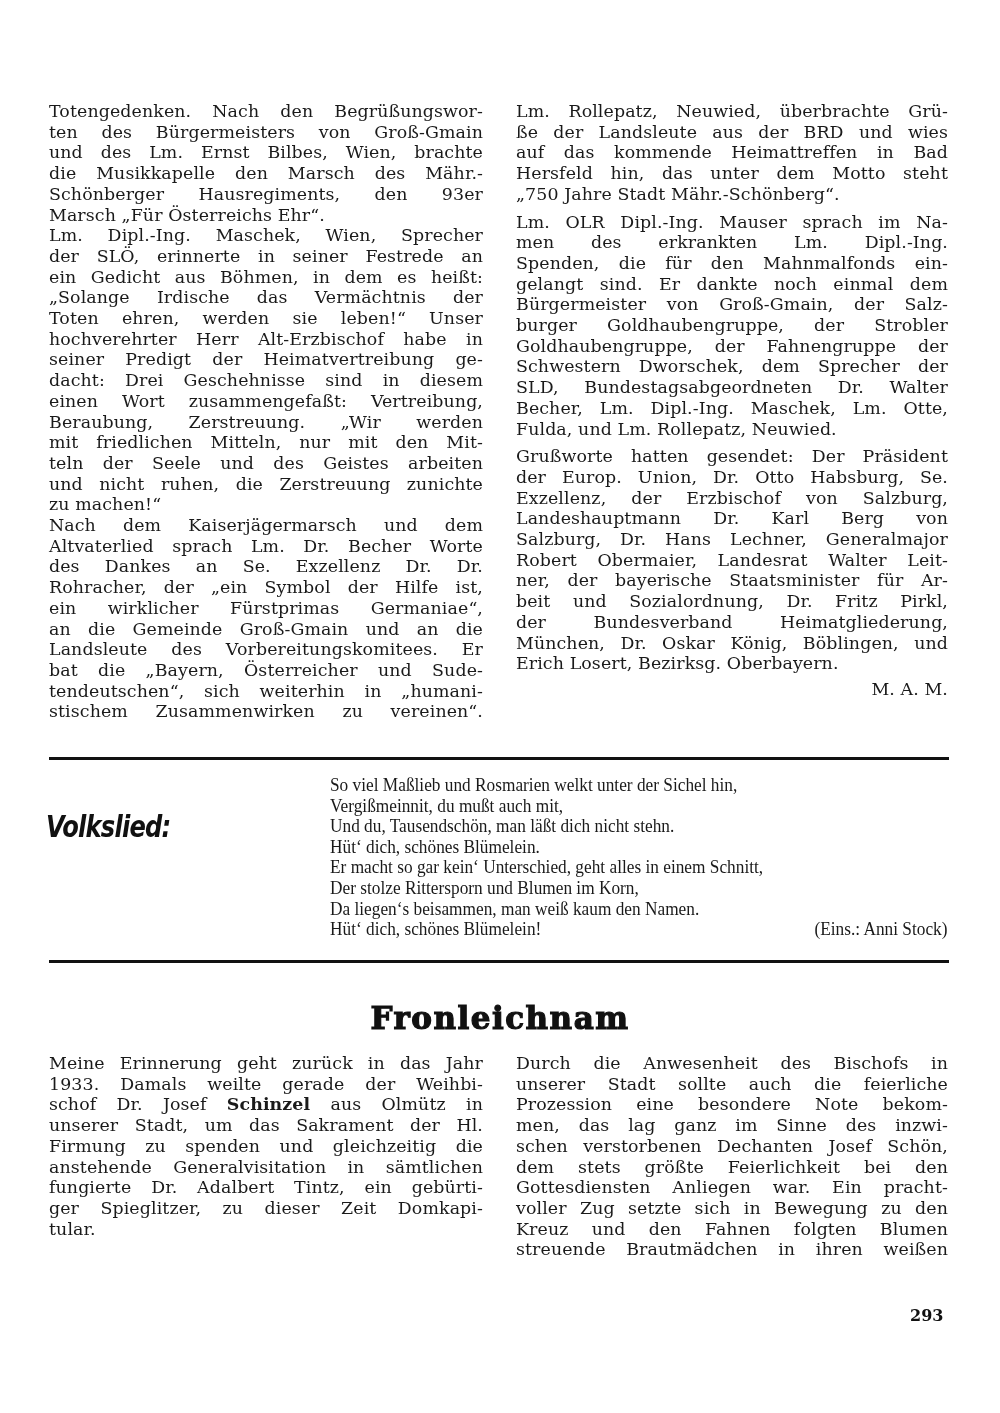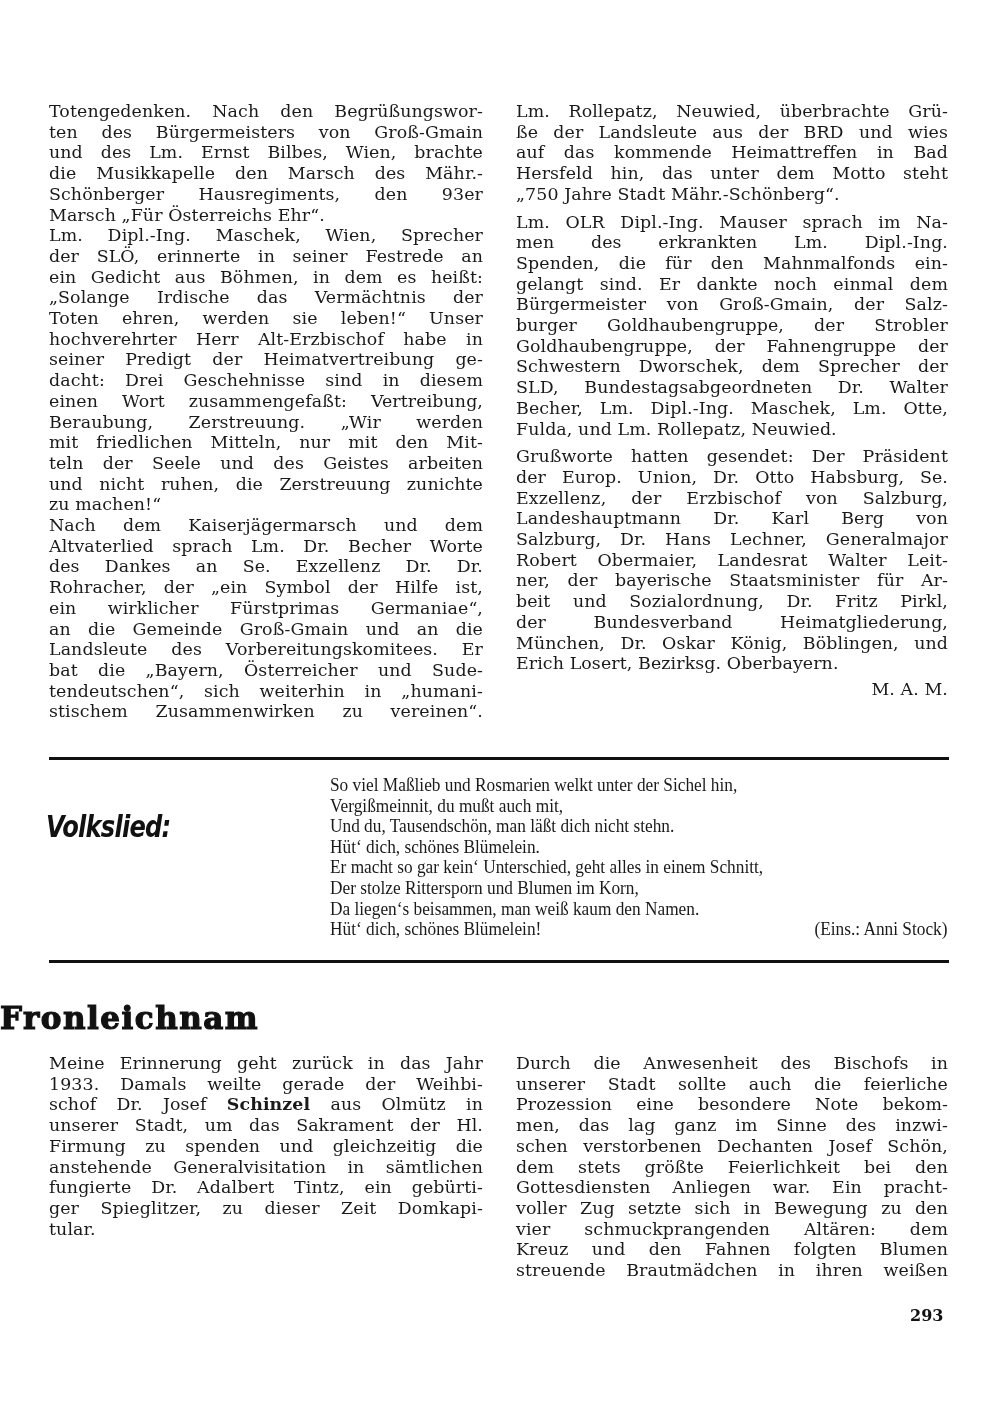--- a/index.html
+++ b/index.html
@@ -31,21 +31,21 @@
     color: #111;
   }
   #poem {
     position: absolute; left: 330px; top: 775px; width: 618px;
     font-family: "Liberation Serif", serif; font-size: 18.6px; line-height: 20.6px;
     transform: scaleX(0.93); transform-origin: left top;
   }
   #poem .pl { display: block; white-space: nowrap; }
   #poem .lastrow { display: flex; justify-content: space-between; width: 664px; }
   #fron-title {
-    position: absolute; left: 0; width: 1000px; top: 1000px; 
+    position: absolute; left: 0; width: 1000px; top: 1000px; text-align: center;
     font-family: "DejaVu Serif", serif; font-weight: 900; font-size: 31px; letter-spacing: 1.5px;
     color: #111; -webkit-text-stroke: 1.2px #111;
   }
   #bottom-left { left: 49px; top: 1053px; width: 434px; }
   #bottom-right { left: 516px; top: 1053px; width: 432px; }
   #page-number {
     position: absolute; left: 910px; top: 1306px;
     font-family: "DejaVu Serif", serif; font-weight: bold; font-size: 16px; color: #111;
   }
   b.bold { font-weight: bold; }
@@ -155,19 +155,18 @@
 
   <div class="col" id="bottom-right">
     <span class="line">Durch die Anwesenheit des Bischofs in</span>
     <span class="line">unserer Stadt sollte auch die feierliche</span>
     <span class="line">Prozession eine besondere Note bekom-</span>
     <span class="line">men, das lag ganz im Sinne des inzwi-</span>
     <span class="line">schen verstorbenen Dechanten Josef Schön,</span>
     <span class="line">dem stets größte Feierlichkeit bei den</span>
     <span class="line">Gottesdiensten Anliegen war. Ein pracht-</span>
     <span class="line">voller Zug setzte sich in Bewegung zu den</span>
-    <span class="line">vier schmuckprangenden Altären: dem</span>
     <span class="line">Kreuz und den Fahnen folgten Blumen</span>
     <span class="line">streuende Brautmädchen in ihren weißen</span>
   </div>
 
   <div id="page-number">293</div>
 </div>
 
 </body></html>

